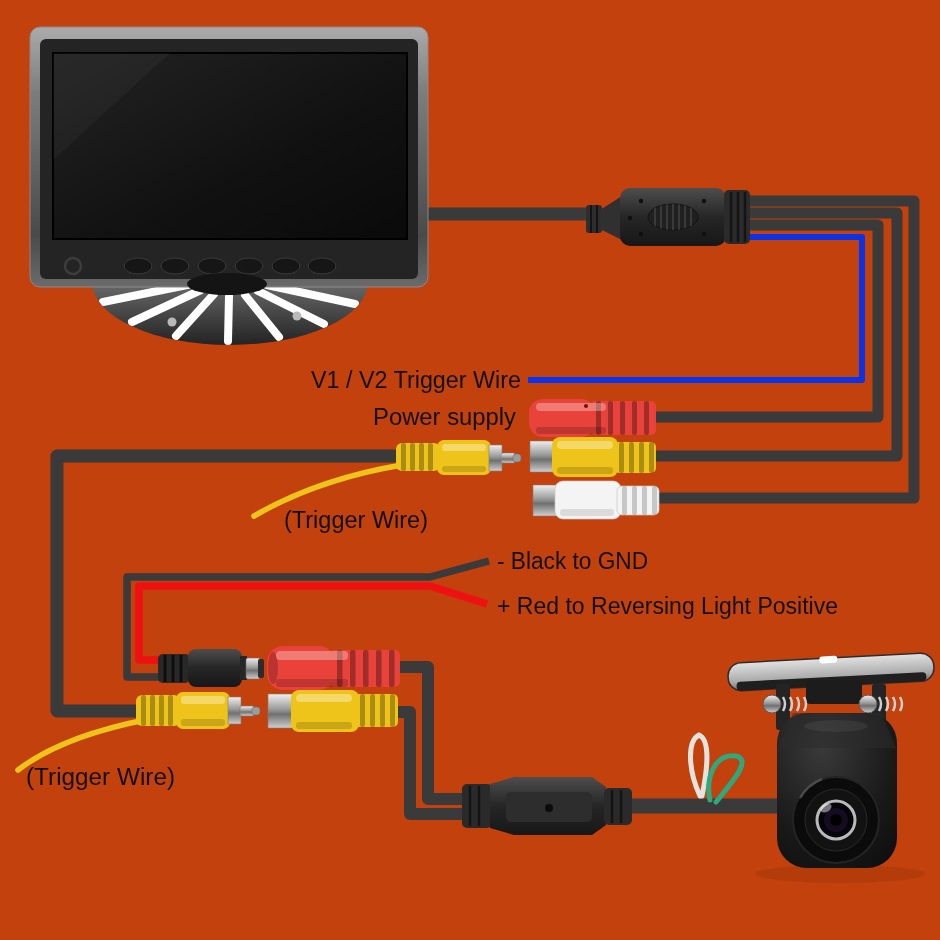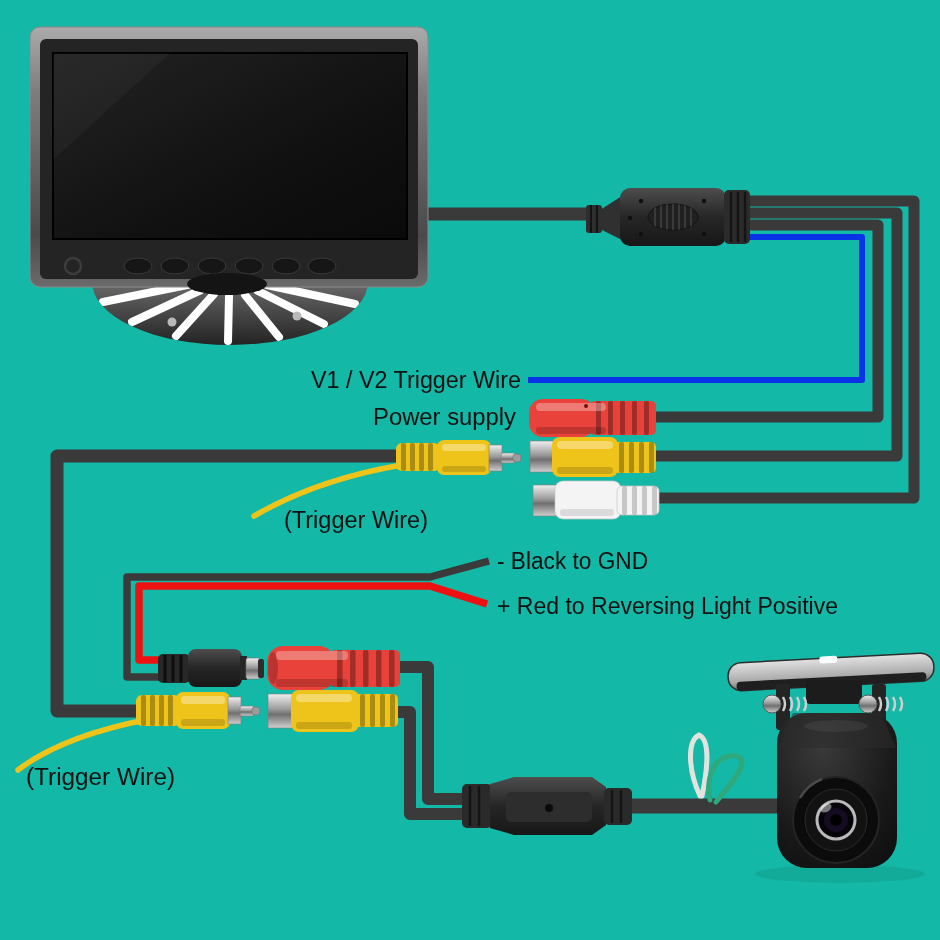--- a/index.html
+++ b/index.html
@@ -1,16 +1,16 @@
 <!DOCTYPE html>
 <html><head>
 <meta charset="utf-8">
 <style>
   html,body{margin:0;padding:0;background:#fff;}
-  .stage{position:relative;width:940px;height:940px;background:#14b8a6;overflow:hidden;
+  .stage{position:relative;width:940px;height:940px;background:#c2410c;overflow:hidden;
          font-family:"Liberation Sans", sans-serif;}
   svg{display:block;}
   .lbl{font-family:"Liberation Sans", sans-serif;font-size:23px;fill:#111;}
   .wire{fill:none;stroke-linejoin:round;}
   .thinwire{fill:none;stroke-linecap:round;}
 </style>
 </head>
 <body>
 
 <div class="stage">

